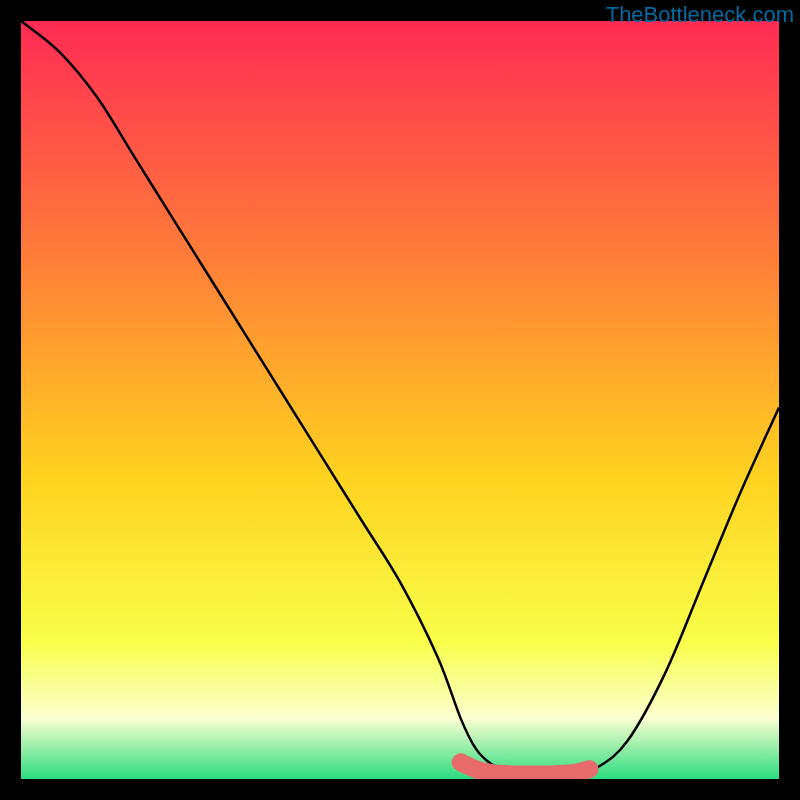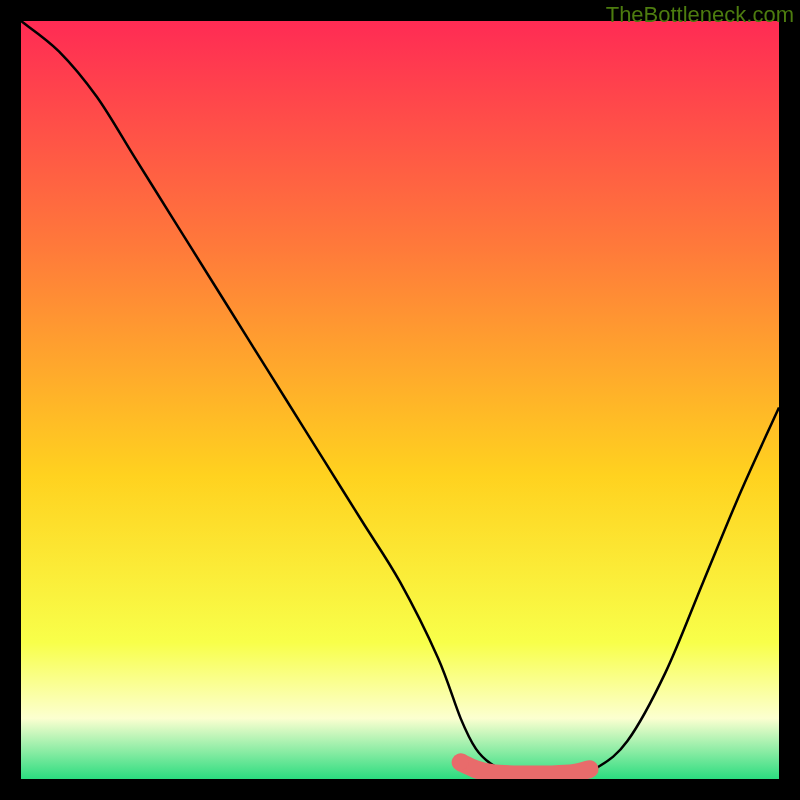--- a/index.html
+++ b/index.html
@@ -23,21 +23,21 @@
     position: absolute;
     left: 0;
     top: 0;
     width: 758px;
     height: 758px;
   }
   .watermark {
     position: absolute;
     top: 2px;
     right: 6px;
-    color: #4d7c0f;
+    color: #0369a1;
     font-size: 22px;
     font-weight: 400;
     letter-spacing: 0px;
     z-index: 10;
   }
 </style>
 </head>
 <body>
 
 <div class="frame">

